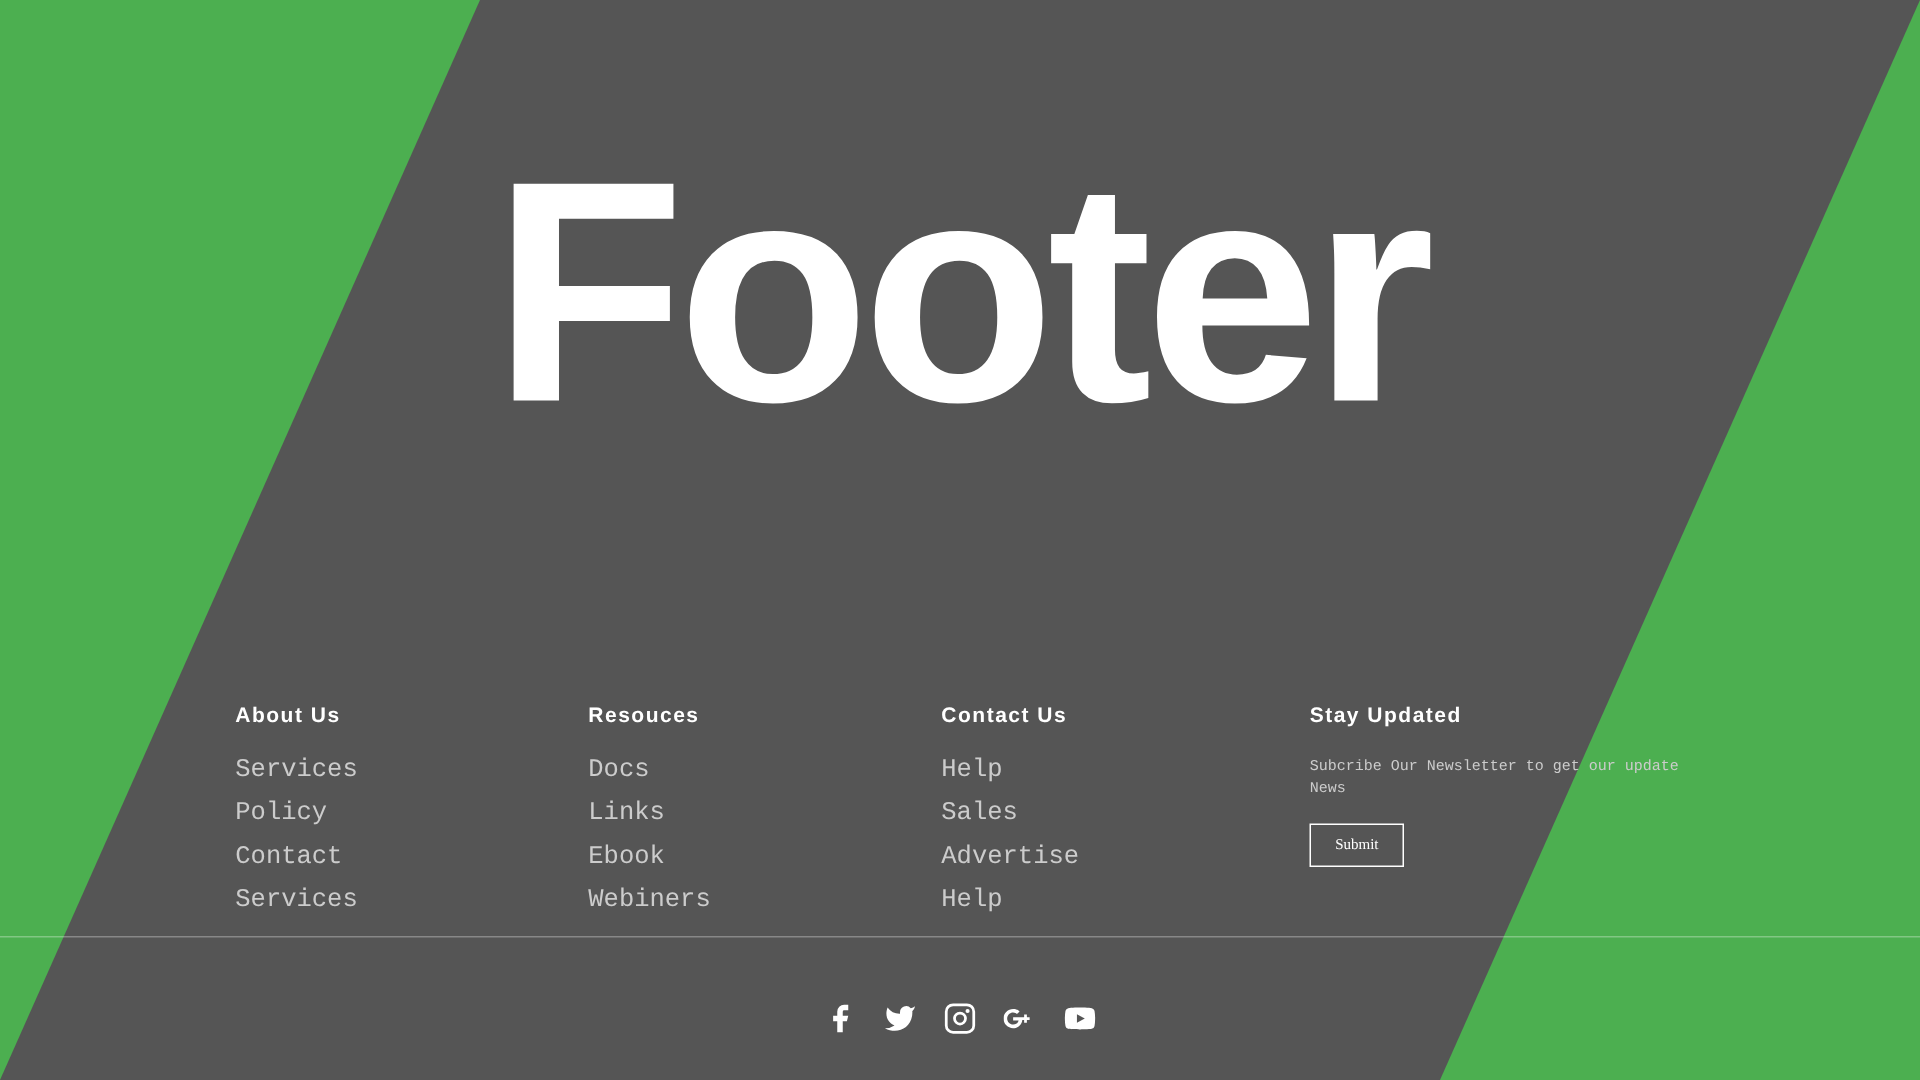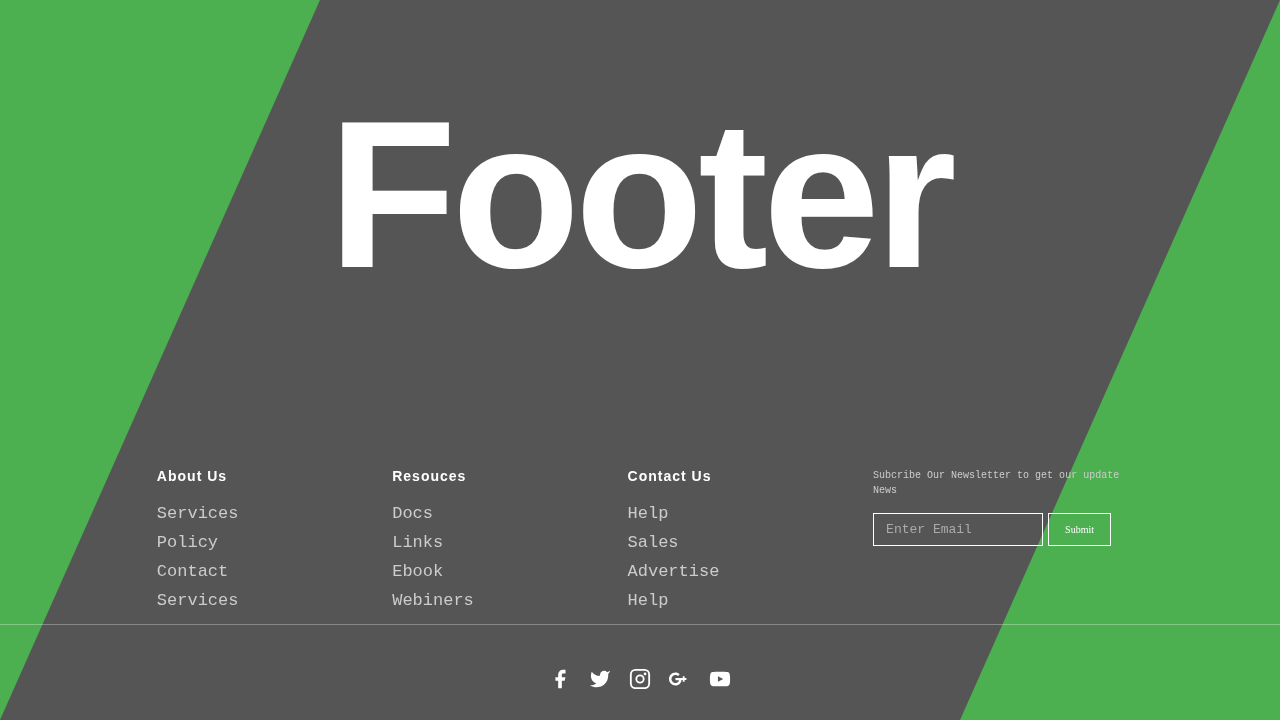--- a/index.html
+++ b/index.html
@@ -196,23 +196,23 @@
     <h3>Contact Us</h3>
     <ul>
       <li><a href="#">Help</a></li>
       <li><a href="#">Sales</a></li>
       <li><a href="#">Advertise</a></li>
       <li><a href="#">Help</a></li>
     </ul>
   </div>
 
   <div class="footer-column">
+    <h3>Stay Updated</h3>
     <p class="newsletter-desc">Subcribe Our Newsletter to get our update News</p>
     <div class="newsletter-form">
-      <input class="email-input" type="email" placeholder="Enter Email" style="">
       <button class="submit-btn">Submit</button>
     </div>
   </div>
 
 </div>
 
 <div class="divider"></div>
 
 <div class="social-bar">
   <div class="social-icons-container">

